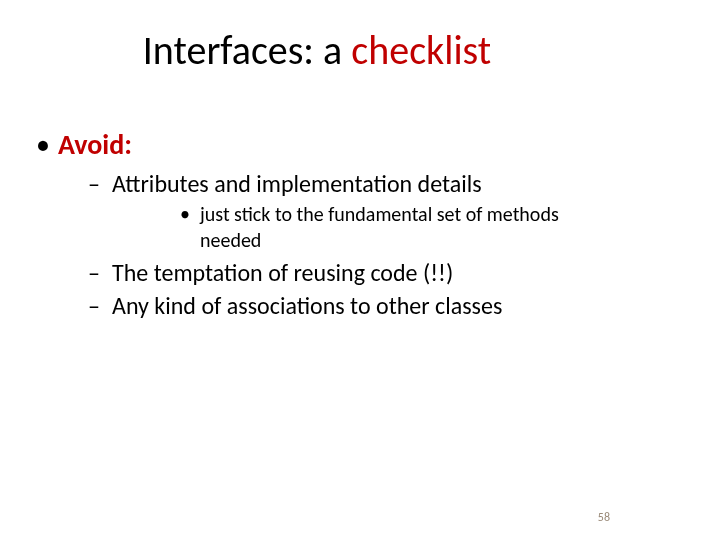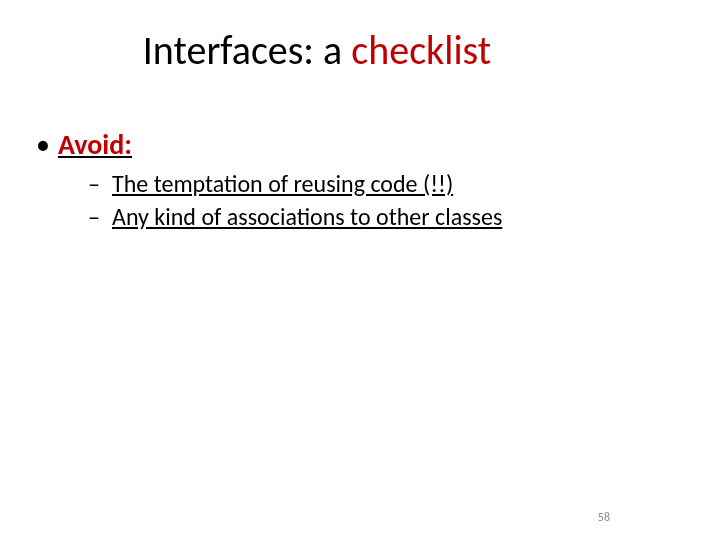--- a/index.html
+++ b/index.html
@@ -28,21 +28,20 @@
     font-size: 40px;
     font-weight: 400;
     letter-spacing: 0px;
   }
   .title .accent { color: #c00000; }
   .content {
     position: absolute;
     top: 128px;
     left: 32px;
     right: 40px;
-    text-decoration: underline;
   }
   ul { margin: 0; padding: 0; list-style: none; }
   li { text-align: left; }
   .lvl1 > li {
     font-size: 28px;
     font-weight: 700;
     color: #c00000;
     margin: 0 0 8px 0;
     padding-left: 26px;
     position: relative;
@@ -103,20 +102,28 @@
   <div class="title">
     <span>Interfaces: a </span><span class="accent">checklist</span>
   </div>
 
   <div class="content">
     <ul class="lvl1">
       <li>
         <span>Avoid:</span>
         <ul class="lvl2">
           <li>
+            <span>Attributes and implementation details</span>
+            <ul class="lvl3">
+              <li>
+                <span>just stick to the fundamental set of methods needed</span>
+              </li>
+            </ul>
+          </li>
+          <li>
             <span>The temptation of reusing code (!!)</span>
           </li>
           <li>
             <span>Any kind of associations to other classes</span>
           </li>
         </ul>
       </li>
     </ul>
   </div>
 

